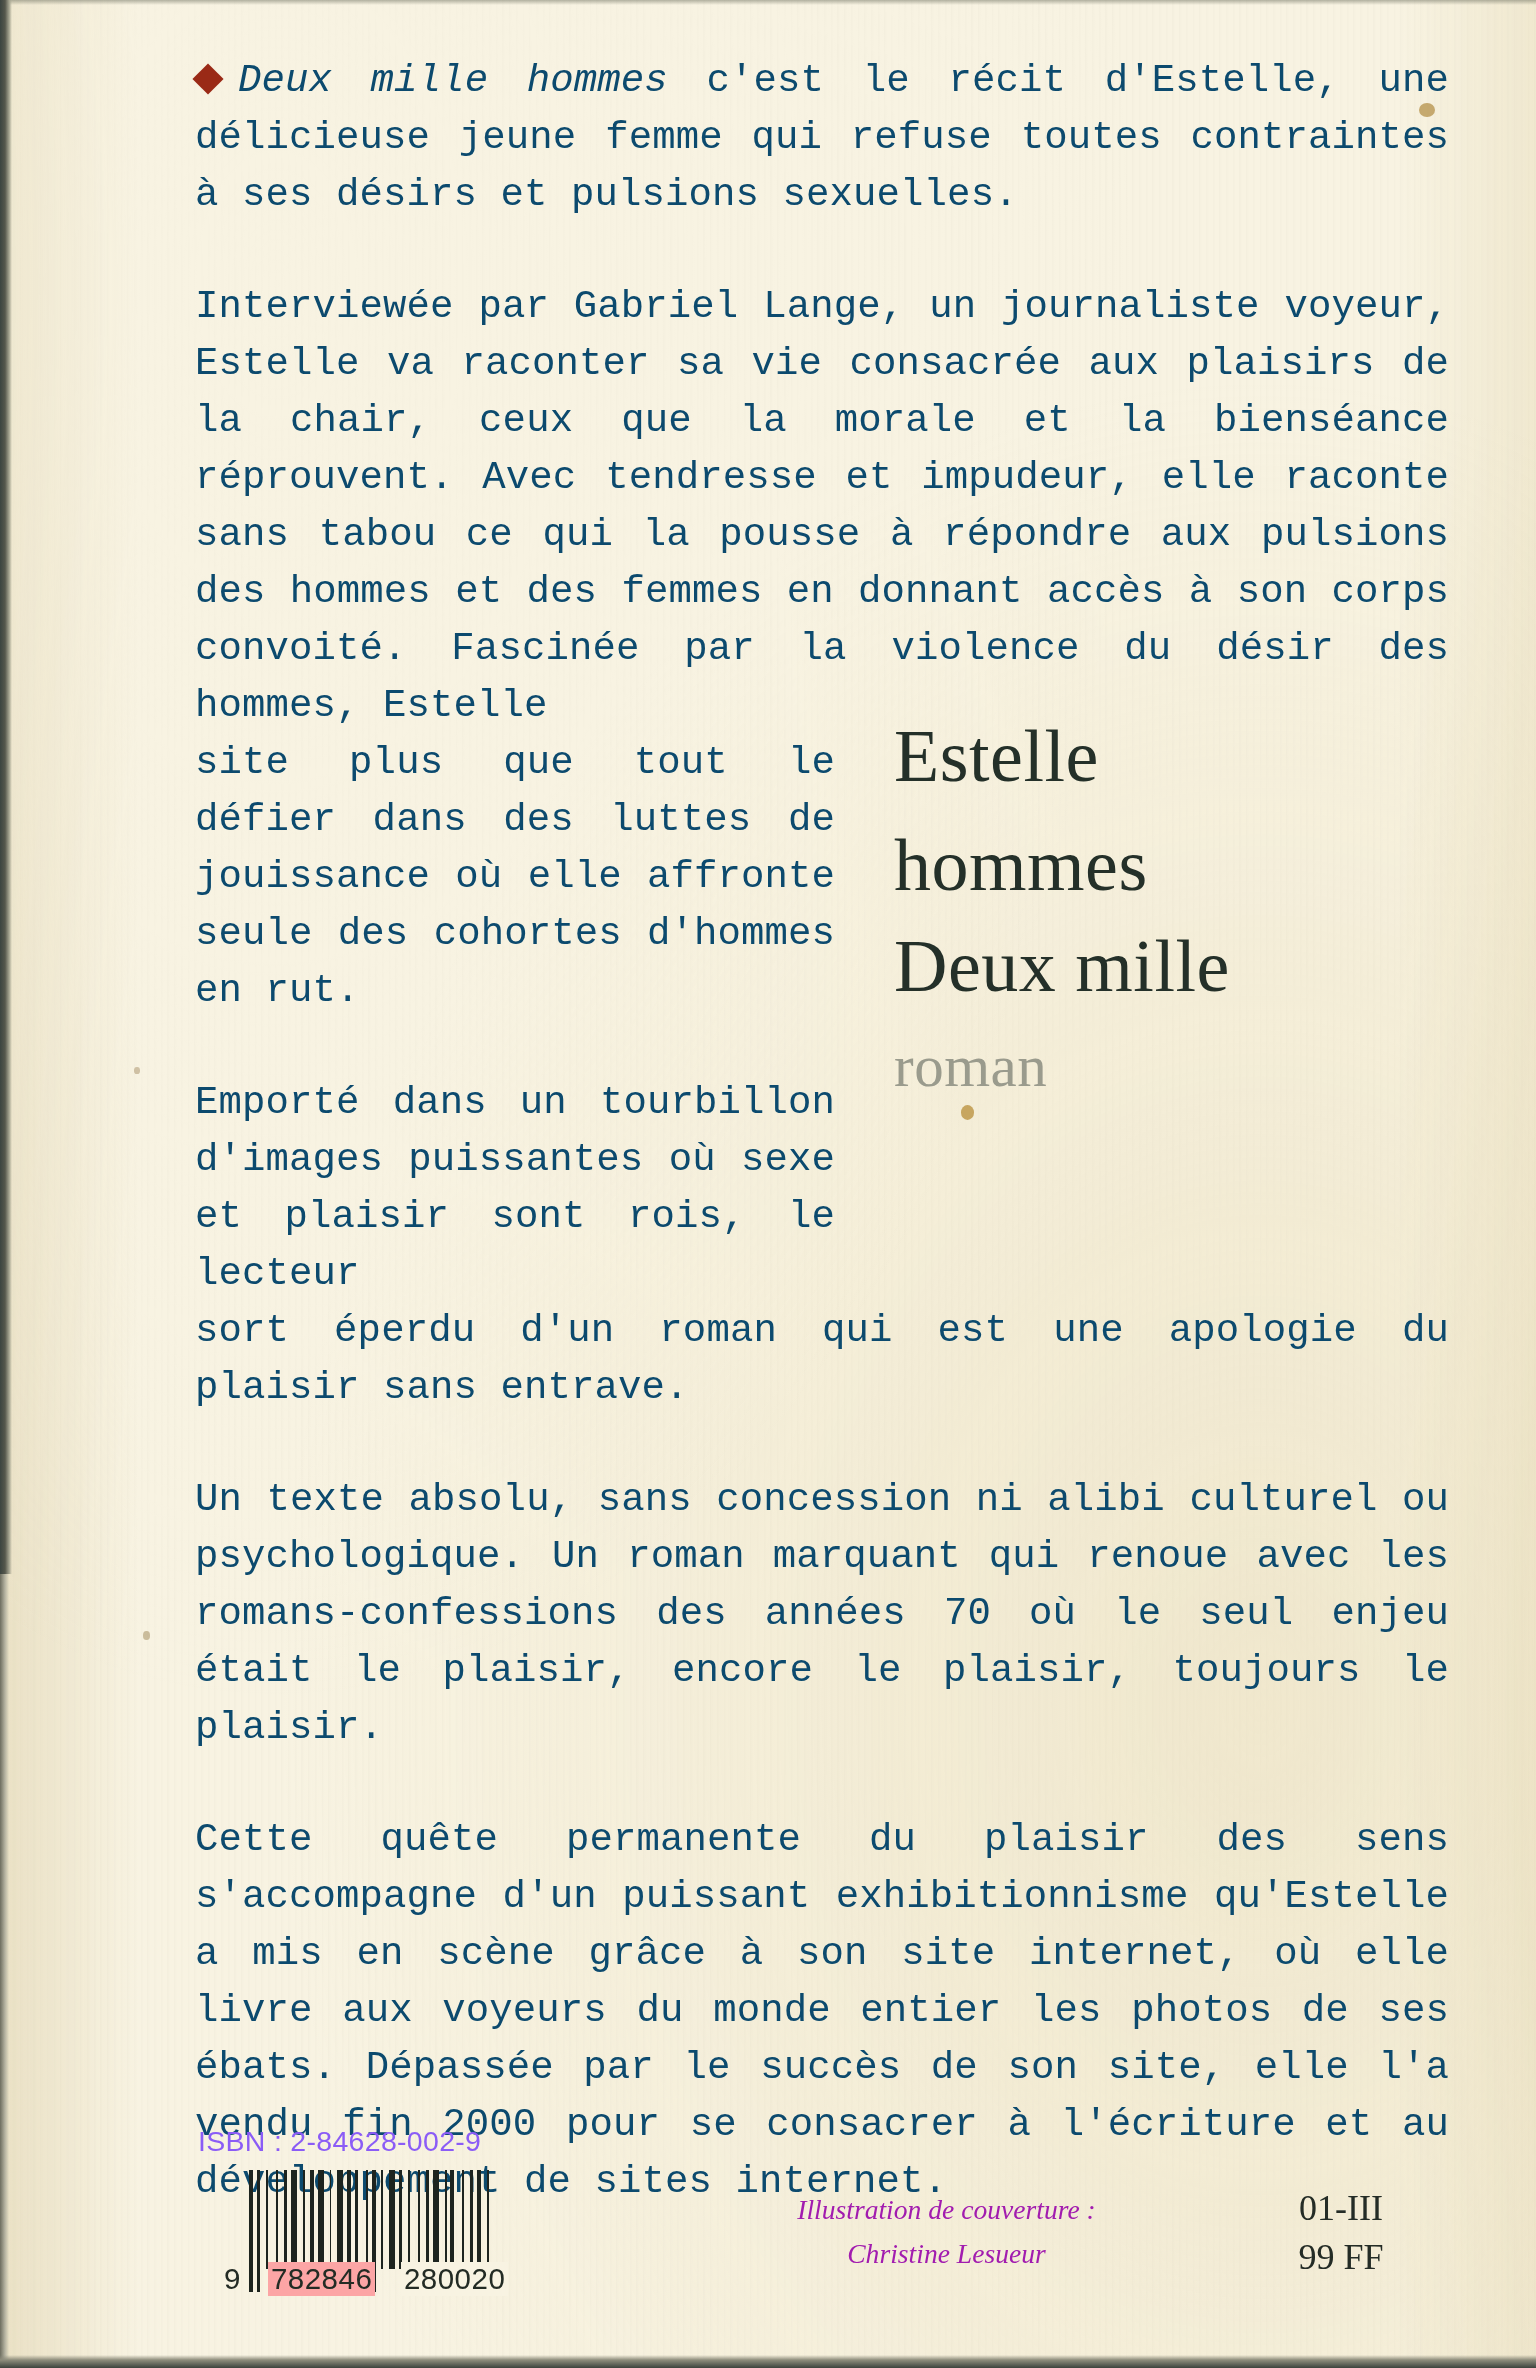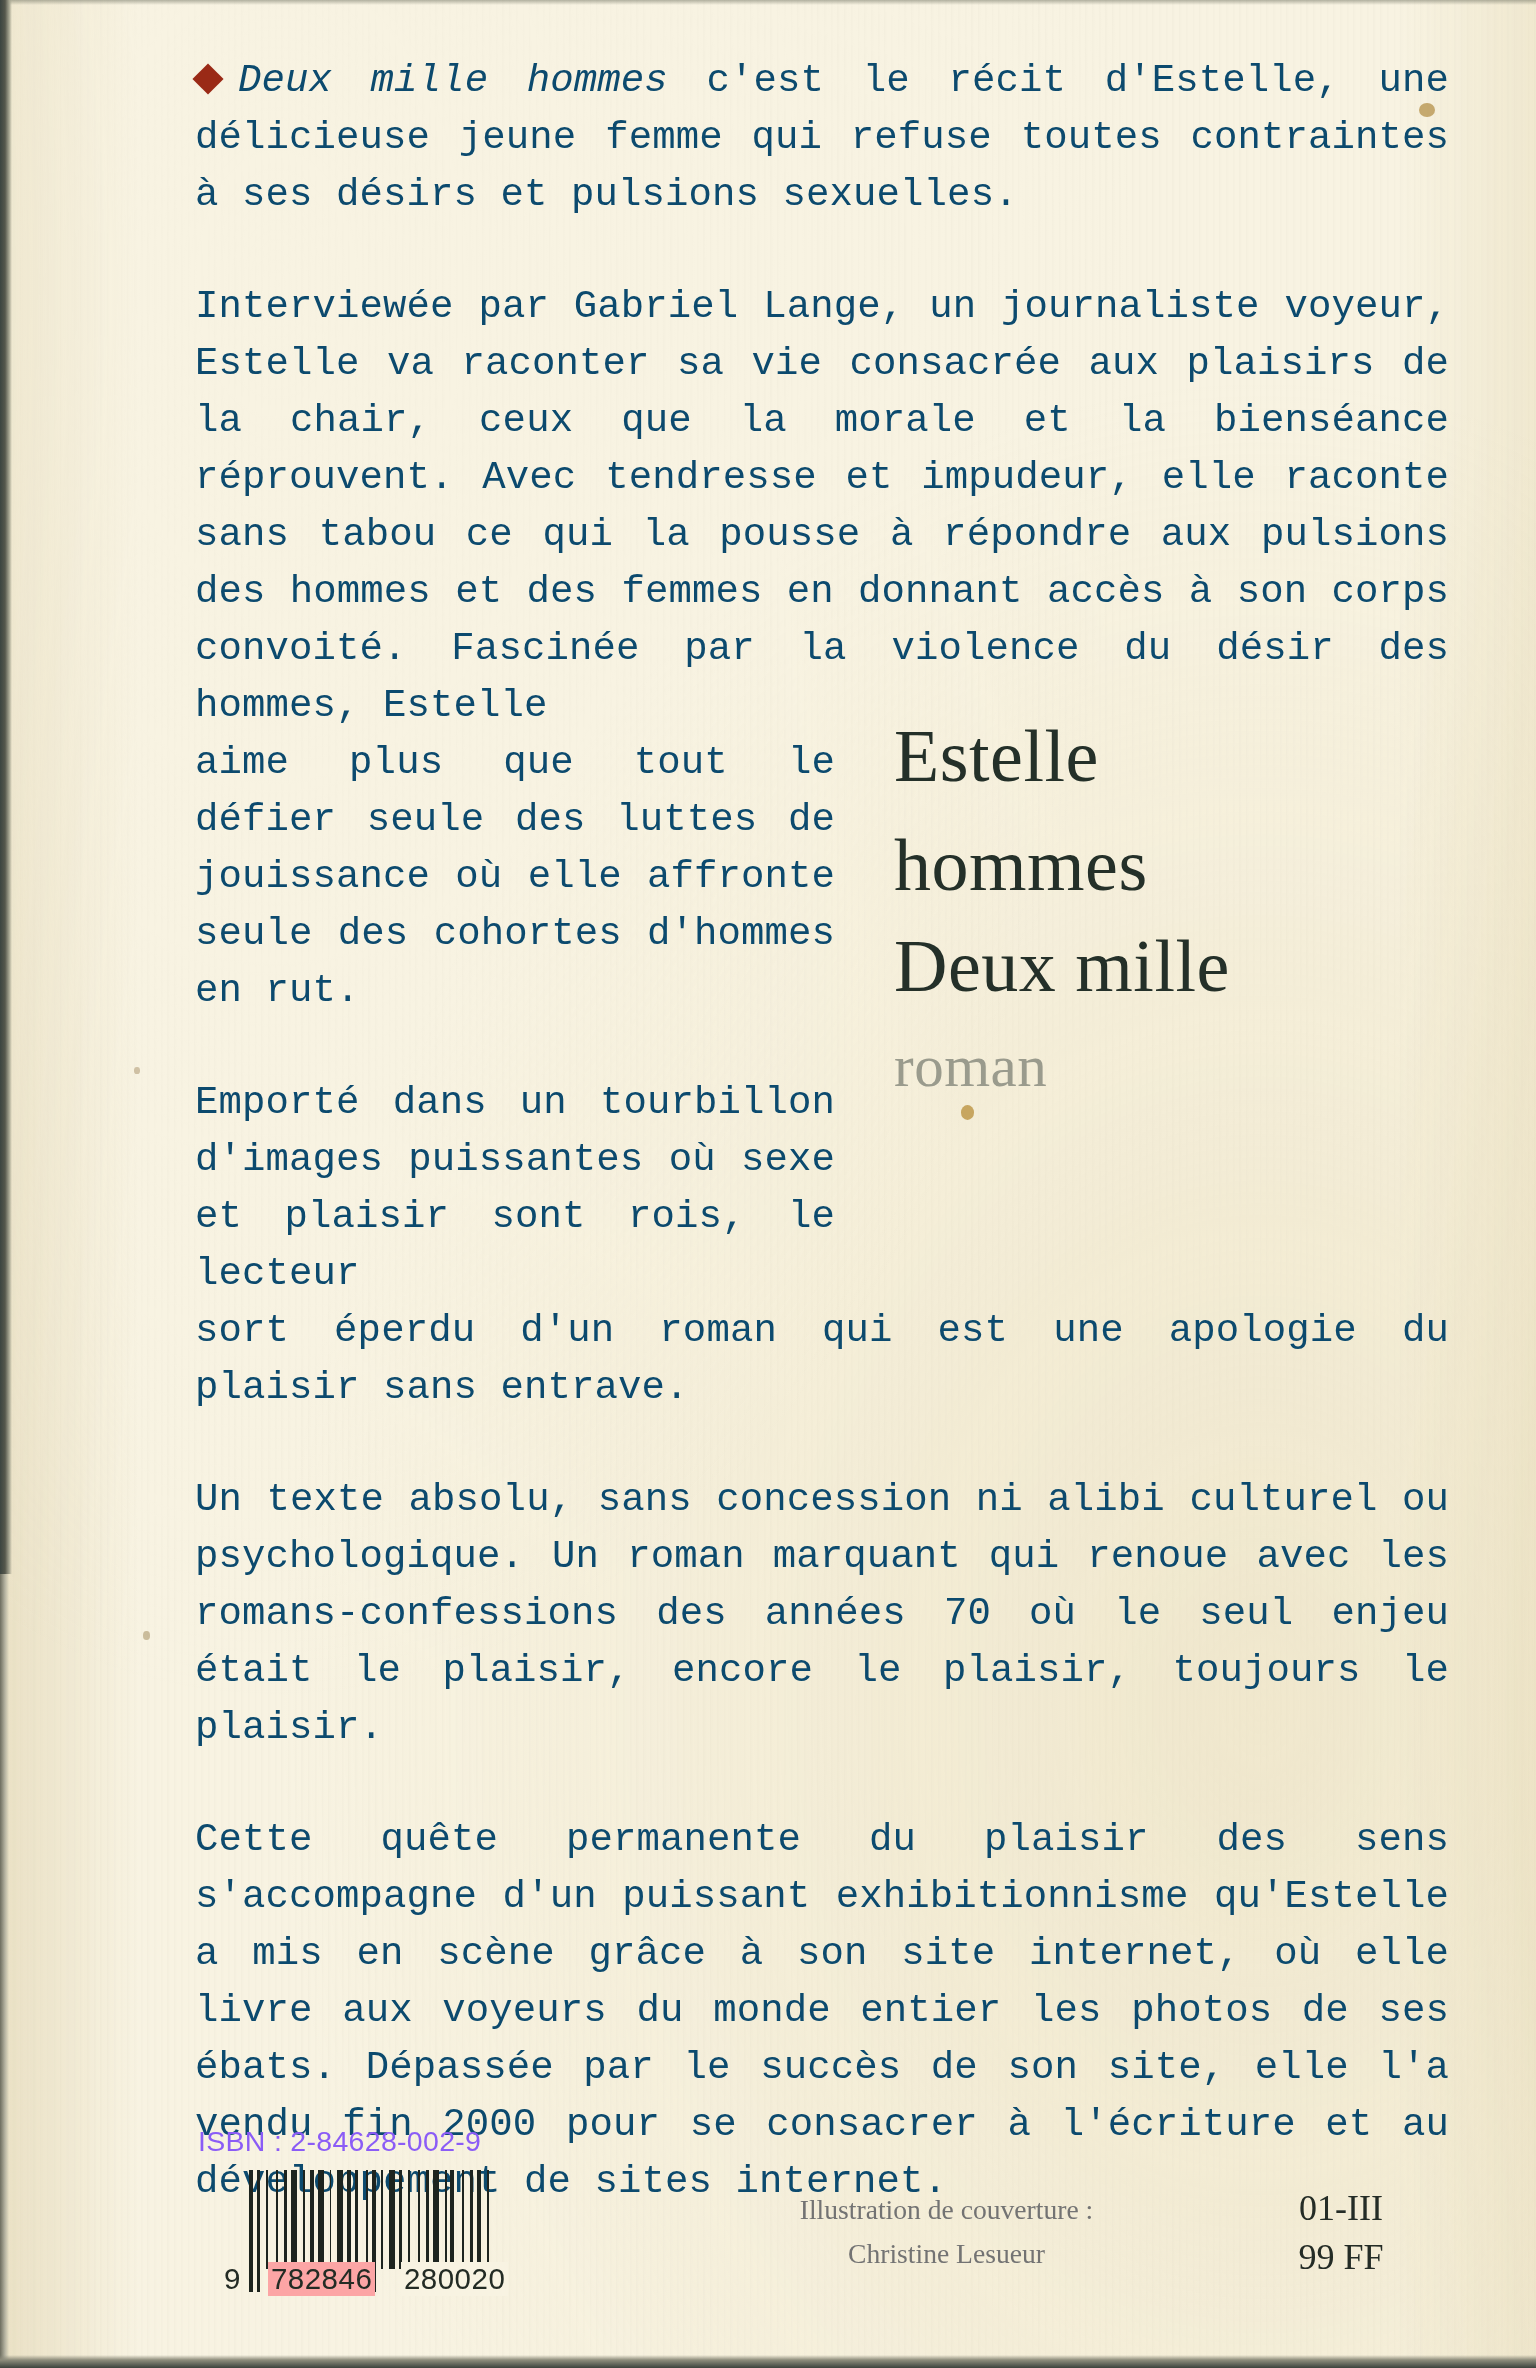--- a/index.html
+++ b/index.html
@@ -166,21 +166,22 @@
   .barcode-digits span.d-end  { position:absolute; left: 152px; top: 0; background:#f8f3e2; padding: 0 2.9px;}
 
   .credits {
     position: absolute;
     left: 723px;
     top: 2188px;
     width: 447px;
     text-align: center;
     font-size: 27.6px;
     line-height: 44px;
-    color: #737373;
+    color: #a21caf;
+    font-style: italic;
   }
   .price {
     position: absolute;
     left: 1265px;
     top: 2184px;
     width: 152px;
     text-align: center;
     font-size: 36px;
     line-height: 49px;
     color: #242c26;
@@ -204,21 +205,21 @@
 
   <div class="blurb">
 
     <p class="para"><span class="diamond"></span><span class="it">Deux mille hommes</span><span> c'est le récit d'Estelle, une délicieuse jeune femme qui refuse toutes contraintes à ses désirs et pulsions sexuelles.</span></p>
 
     <div class="gap-sm"></div>
 
     <p class="para">Interviewée par Gabriel Lange, un journaliste voyeur, Estelle va raconter sa vie consacrée aux plaisirs de la chair, ceux que la morale et la bienséance réprouvent. Avec tendresse et impudeur, elle raconte sans tabou ce qui la pousse à répondre aux pulsions des hommes et des femmes en donnant accès à son corps convoité. Fascinée par la violence du désir des hommes, Estelle</p>
 
     <div class="narrow">
-      <p class="para">aime plus que tout le défier seule des luttes de jouissance où elle affronte seule des cohortes d'hommes en rut.</p>
+      <p class="para">site plus que tout le défier dans des luttes de jouissance où elle affronte seule des cohortes d'hommes en rut.</p>
 
       <div class="gap-sm"></div>
 
       <p class="para">Emporté dans un tourbillon d'images puissantes où sexe et plaisir sont rois, le lecteur</p>
     </div>
 
     <div class="full-after">
       <p class="para">sort éperdu d'un roman qui est une apologie du plaisir sans entrave.</p>
 
       <div class="gap-sm"></div>

